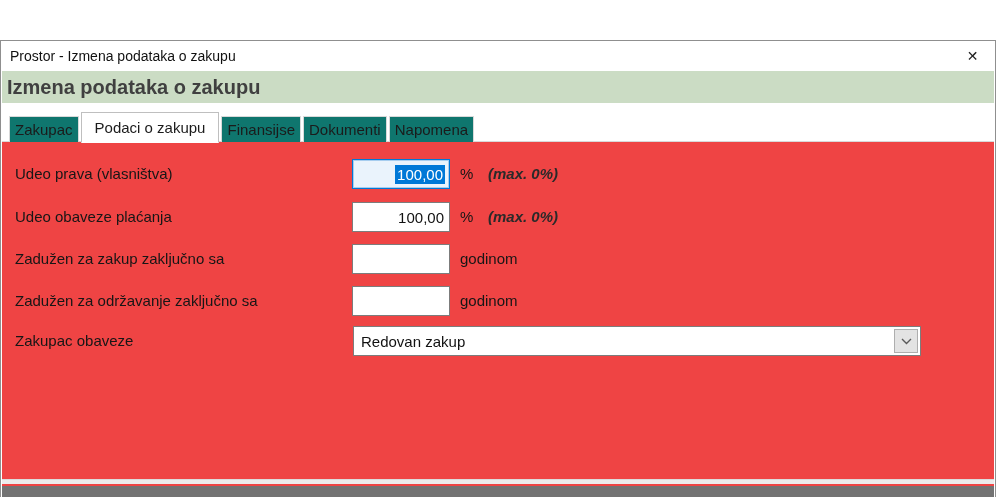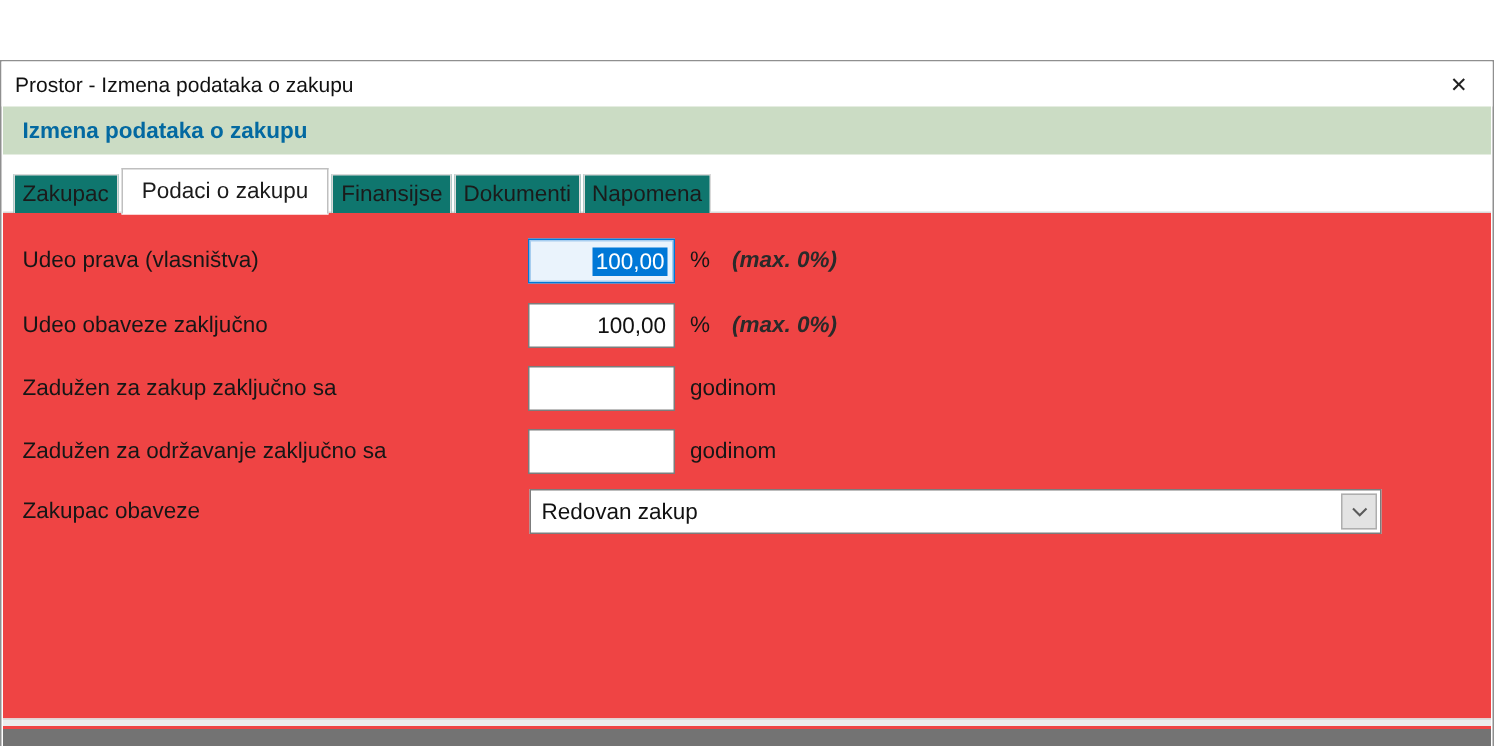--- a/index.html
+++ b/index.html
@@ -33,21 +33,21 @@
     font-size: 14px; color: #222222; cursor: pointer;
     background: transparent; border: none;
   }
   
   .header-band {
     position: absolute; left: 1px; right: 1px; top: 30px; height: 32px;
     background: #cbdcc4;
     display: flex; align-items: center;
   }
   .header-band-title {
-    padding-left: 13px; font-size: 15px; font-weight: bold; color: #0369a1;
+    padding-left: 5px; font-size: 20px; font-weight: bold; color: #404040;
   }
   
   .tabstrip {
     position: absolute; left: 1px; right: 1px; top: 70px; height: 31px;
   }
   .tabstrip-line {
     position: absolute; left: 0; right: 0; bottom: 0; height: 1px;
     background: #d9d9d9;
   }
   .tabs {
@@ -190,21 +190,21 @@
 
   <div class="content">
 
     <span class="field-label" style="top:22px;">Udeo prava (vlasništva)</span>
     <div class="text-input-focused" style="top:17px;">
       <span class="selected-text">100,00</span>
     </div>
     <span class="suffix" style="top:22px;">%</span>
     <span class="note" style="top:22px;">(max. 0%)</span>
 
-    <span class="field-label" style="top:65px;">Udeo obaveze zaključno</span>
+    <span class="field-label" style="top:65px;">Udeo obaveze plaćanja</span>
     <input class="text-input" style="top: 60px;" value="100,00">
     <span class="suffix" style="top:65px;">%</span>
     <span class="note" style="top:65px;">(max. 0%)</span>
 
     <span class="field-label" style="top:107px;">Zadužen za zakup zaključno sa</span>
     <input class="text-input" style="top: 102px;" value="">
     <span class="suffix" style="top:107px;">godinom</span>
 
     <span class="field-label" style="top:149px;">Zadužen za održavanje zaključno sa</span>
     <input class="text-input" style="top: 144px;" value="">

